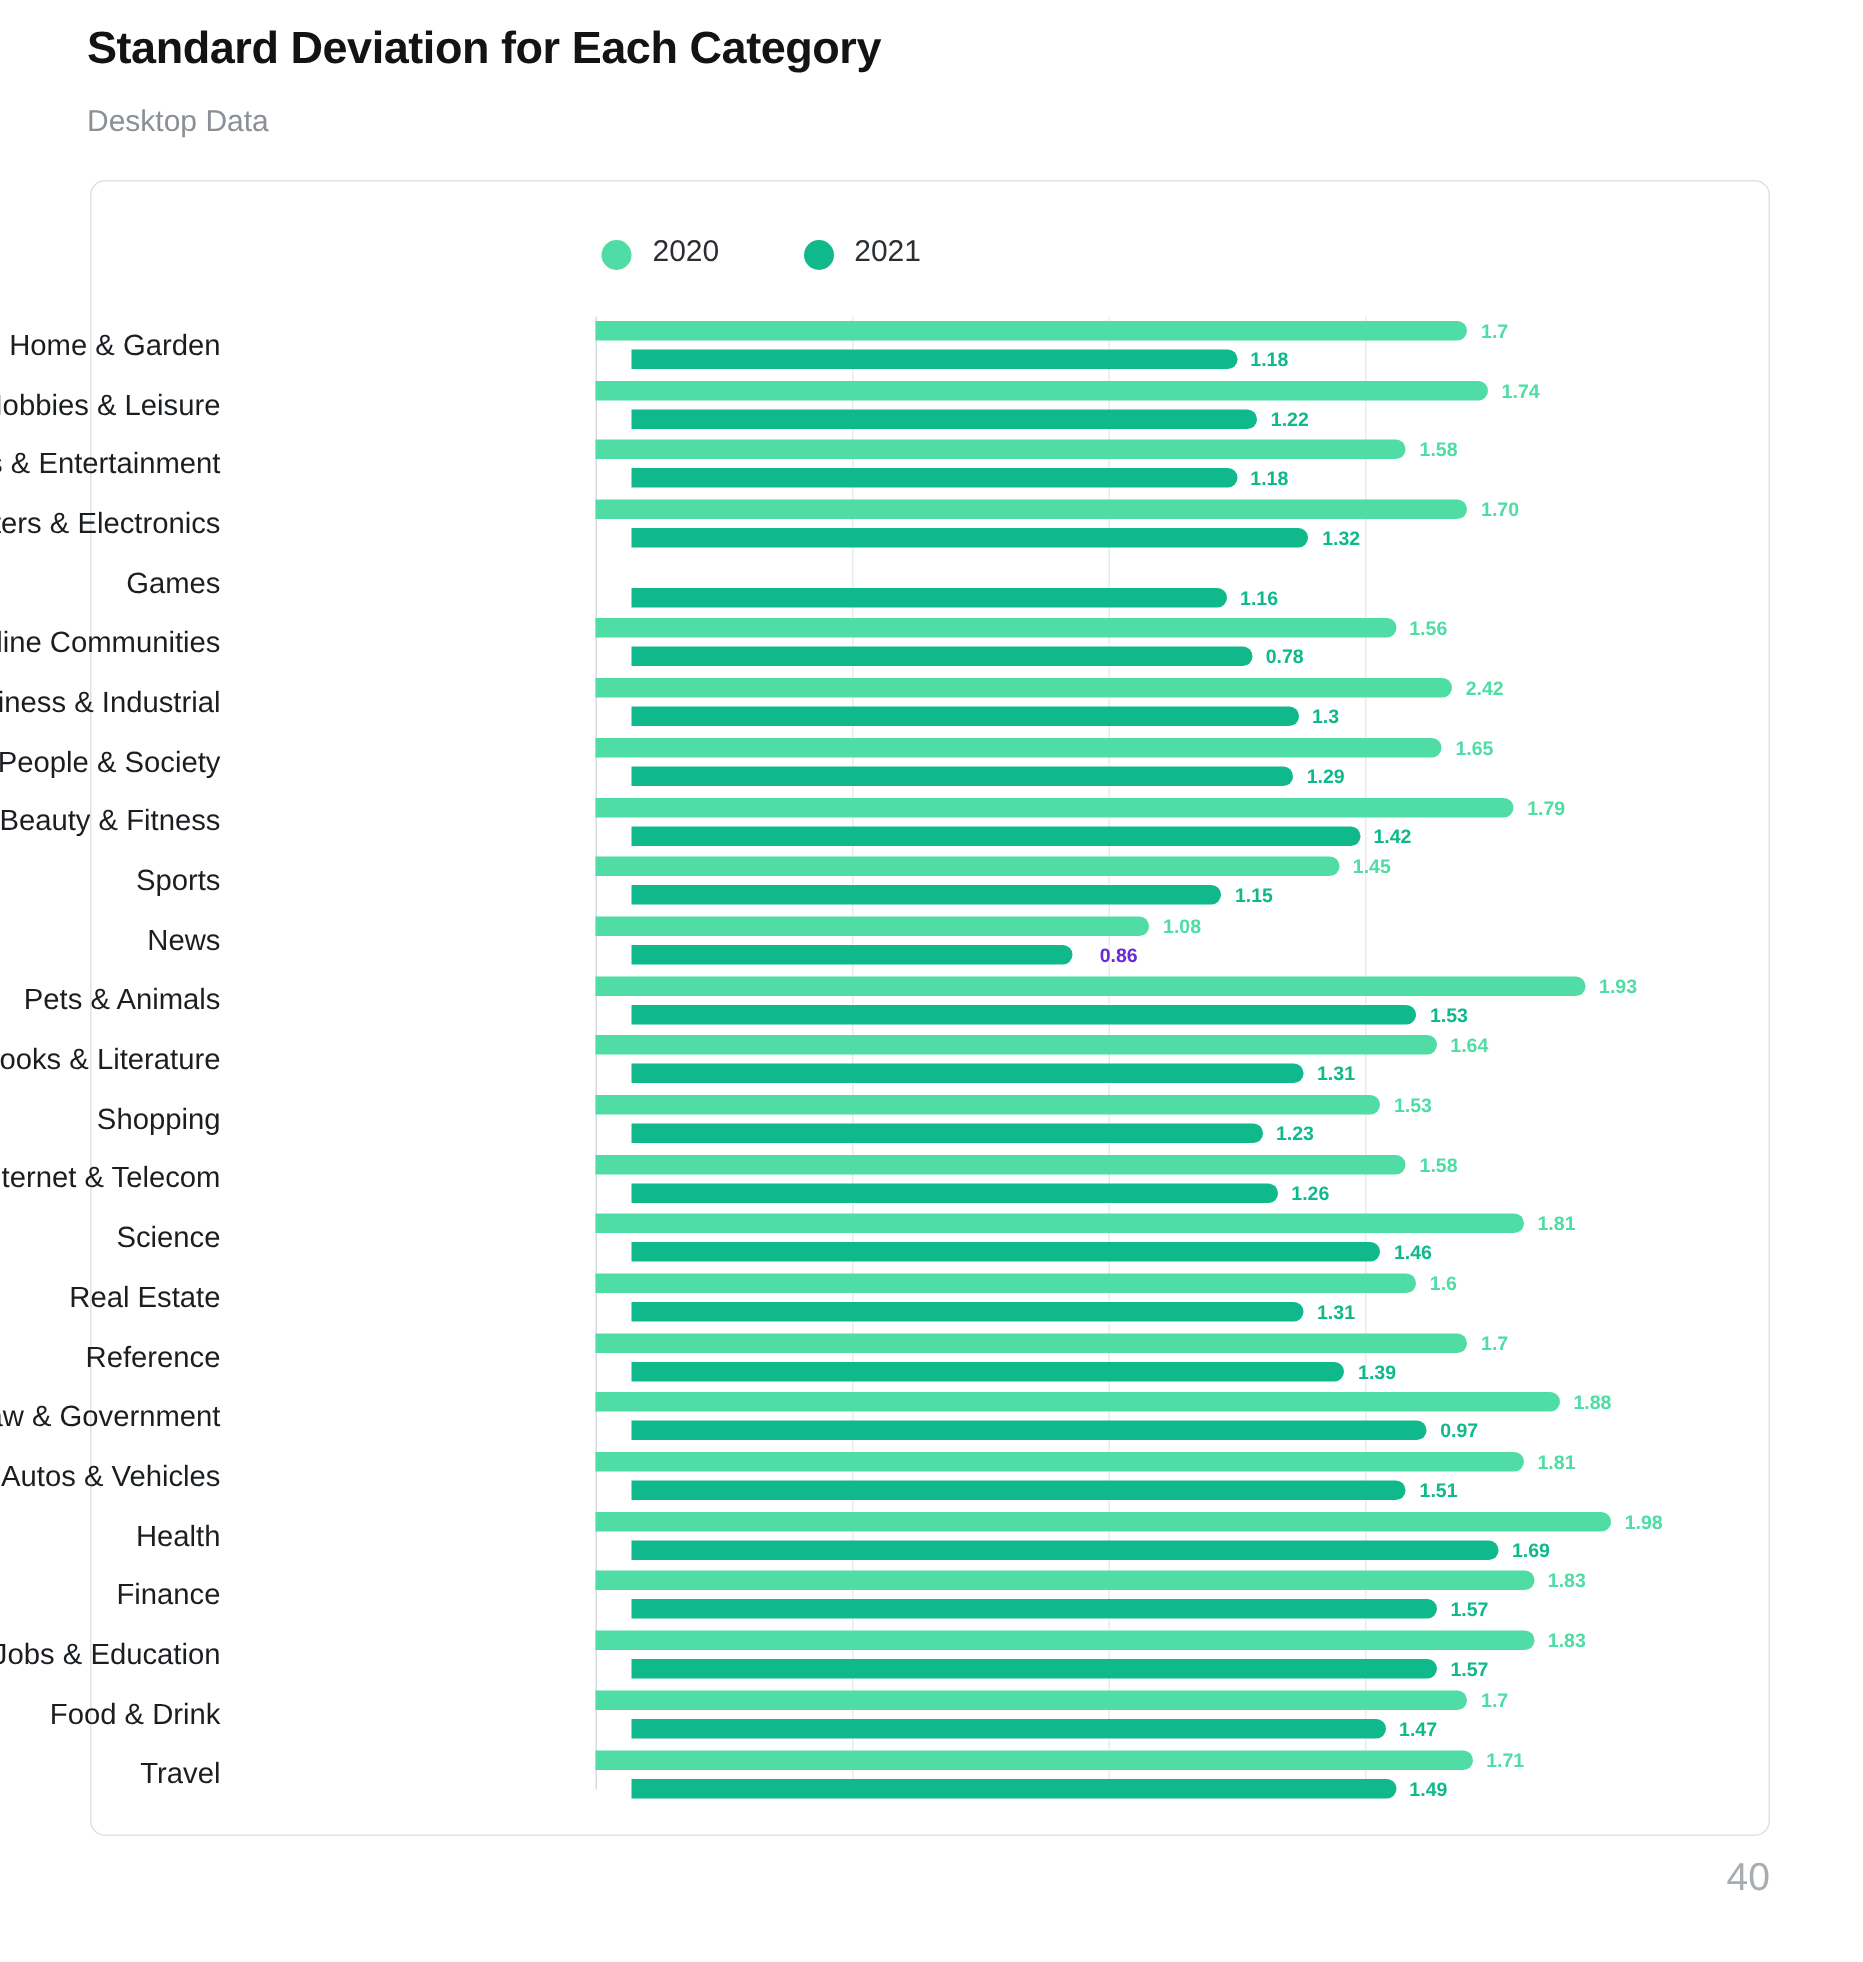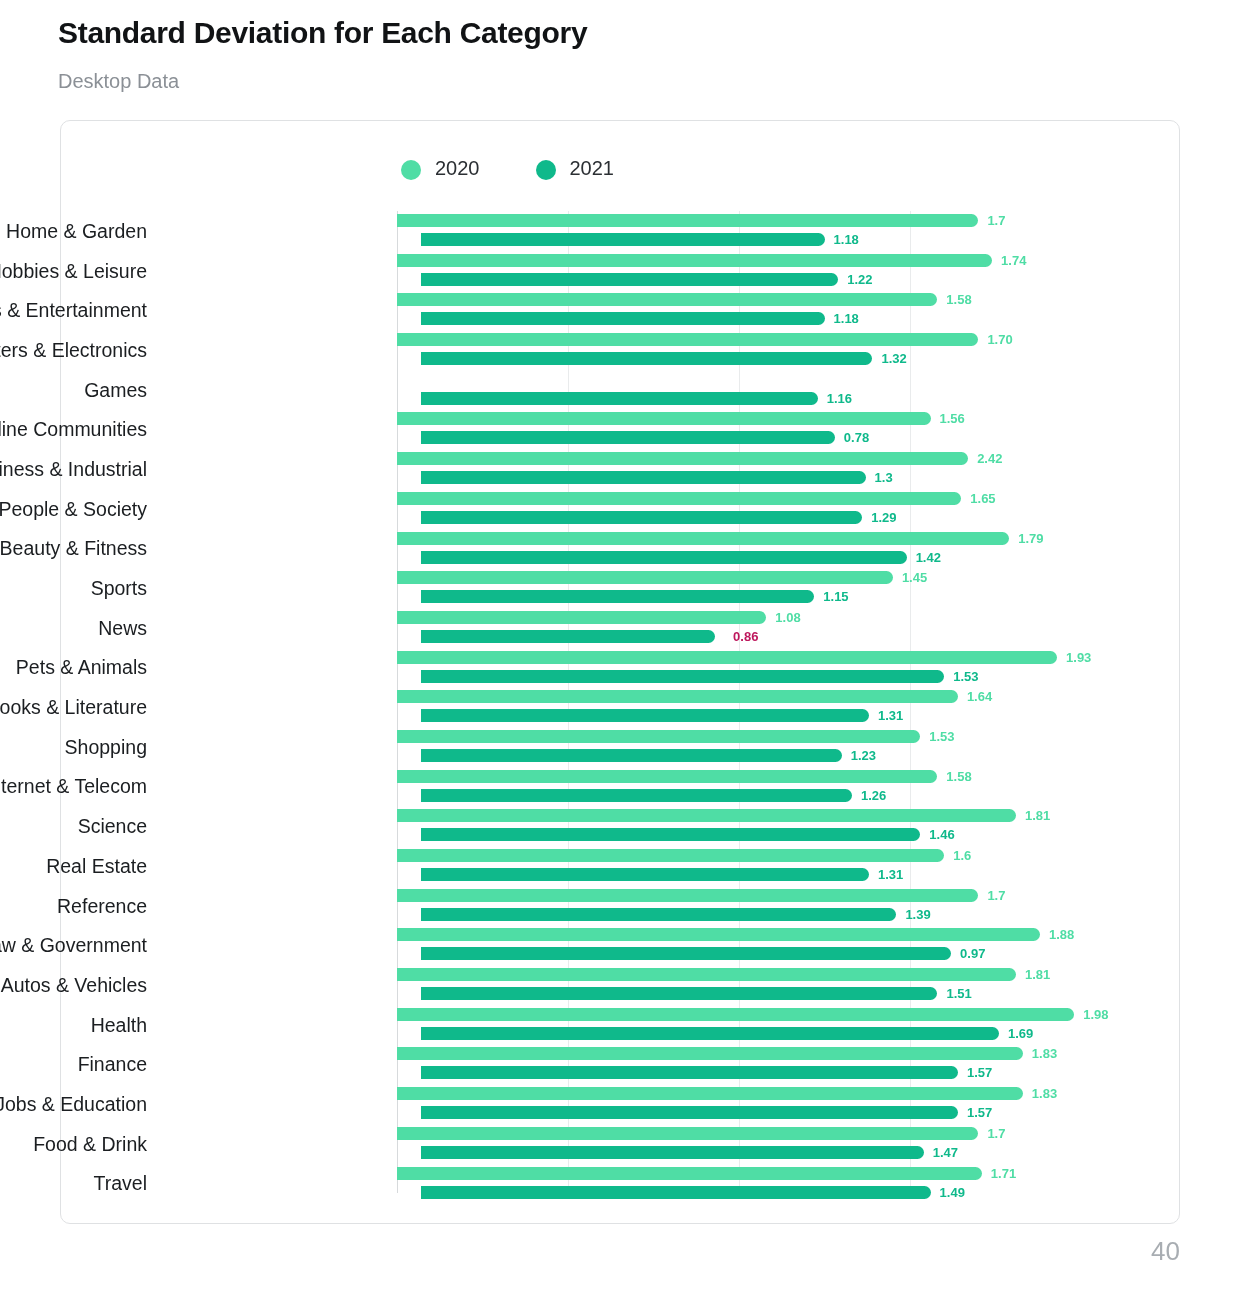--- a/index.html
+++ b/index.html
@@ -314,21 +314,21 @@
         </div>
         <div class="row">
           <div class="cat-label">News</div>
           <div class="bars">
             <div class="bar-line y2020">
               <div class="bar y2020" style="width: 369.36px; background: rgb(79, 221, 165);"></div>
               <span class="bar-value y2020" style="color: rgb(79, 221, 165);">1.08</span>
             </div>
             <div class="bar-line y2021">
               <div class="bar y2021" style="width: 294.12px; background: rgb(15, 185, 139);"></div>
-              <span class="bar-value y2021" style="color: #be185d; margin-left: 18px;">0.86</span>
+              <span class="bar-value y2021" style="color: #6d28d9; margin-left: 18px;">0.86</span>
             </div>
           </div>
         </div>
         <div class="row">
           <div class="cat-label">Pets &amp; Animals</div>
           <div class="bars">
             <div class="bar-line y2020">
               <div class="bar y2020" style="width: 660.06px; background: rgb(79, 221, 165);"></div>
               <span class="bar-value y2020" style="color: rgb(79, 221, 165); text-align: right;">1.93</span>
             </div>

